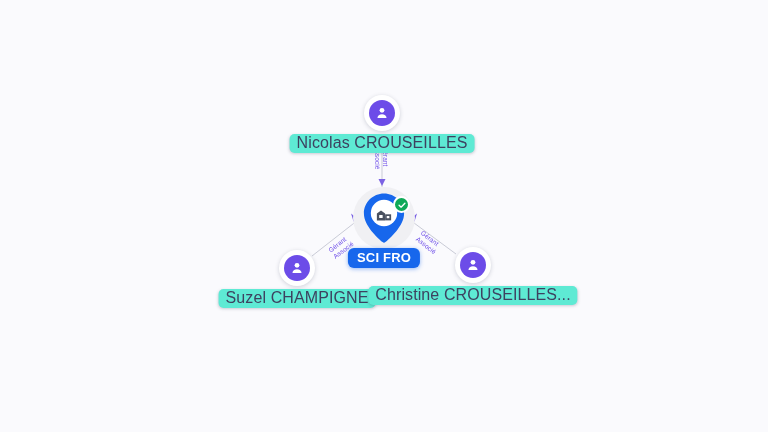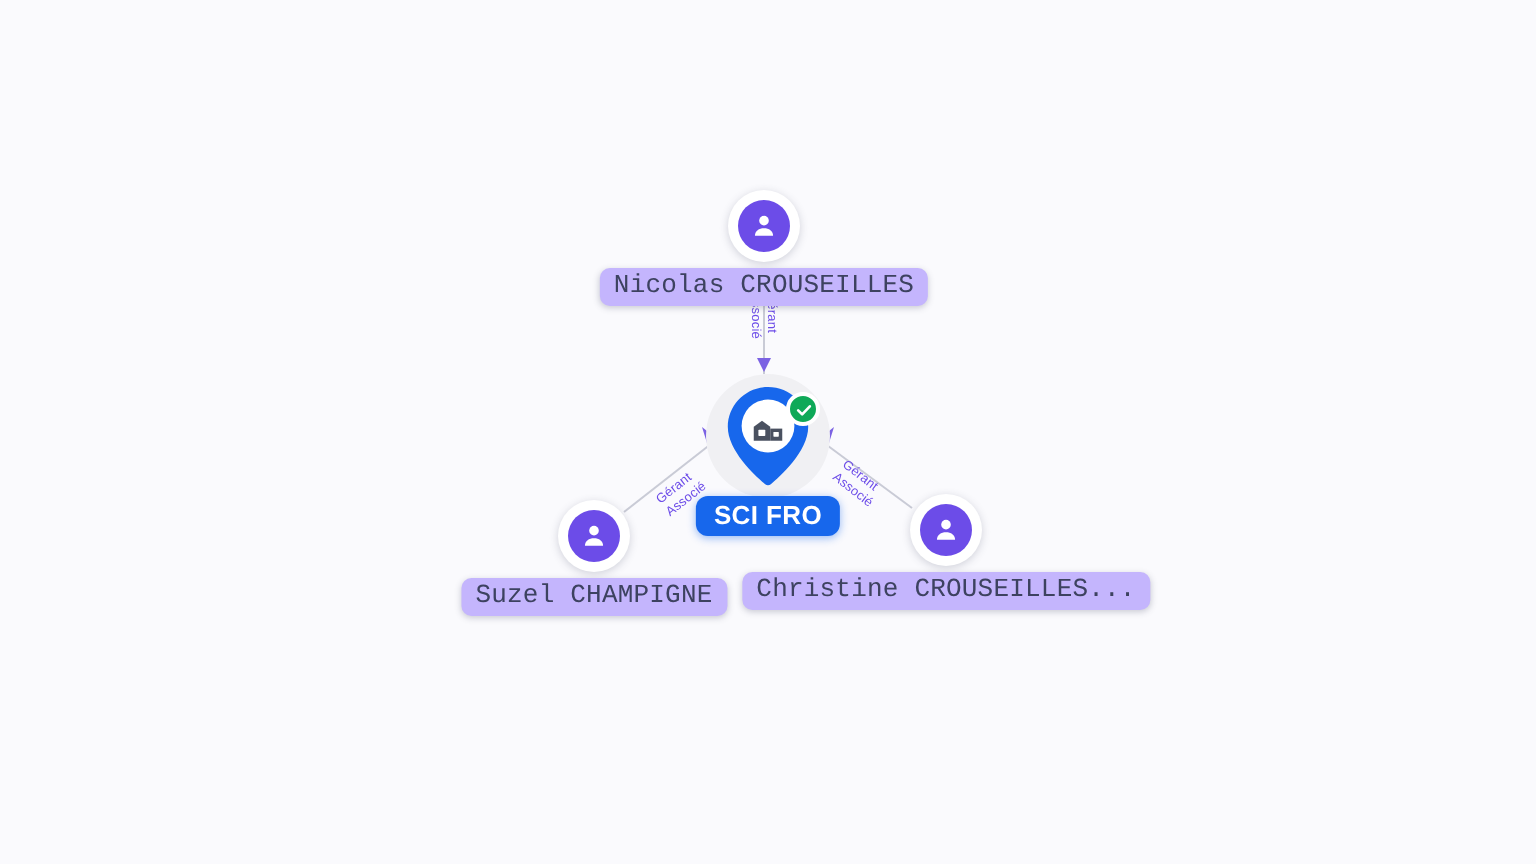--- a/index.html
+++ b/index.html
@@ -57,30 +57,29 @@
     align-items: center;
     justify-content: center;
   }
   .avatar-circle svg { display: block; }
 
   .name-chip {
     position: absolute;
     top: 21px;
     left: 50%;
     transform: translateX(-50%);
-    background: #c4b5fd;
+    background: #5eead4;
     border-radius: 5px;
     box-shadow: 0 1px 3px rgba(60,64,90,0.25);
     padding: 3px 7px 4px 7px;
-    font-size: 13px;
+    font-size: 16px;
     line-height: 12px;
     color: #3d4260;
     white-space: nowrap;
     letter-spacing: 0.1px;
-    font-family: Liberation Mono, monospace;
   }
   .name-chip .fn { font-weight: 400; }
   .name-chip .ln { font-weight: 400; }
 
   
   .company {
     position: absolute;
     width: 0;
     height: 0;
   }

